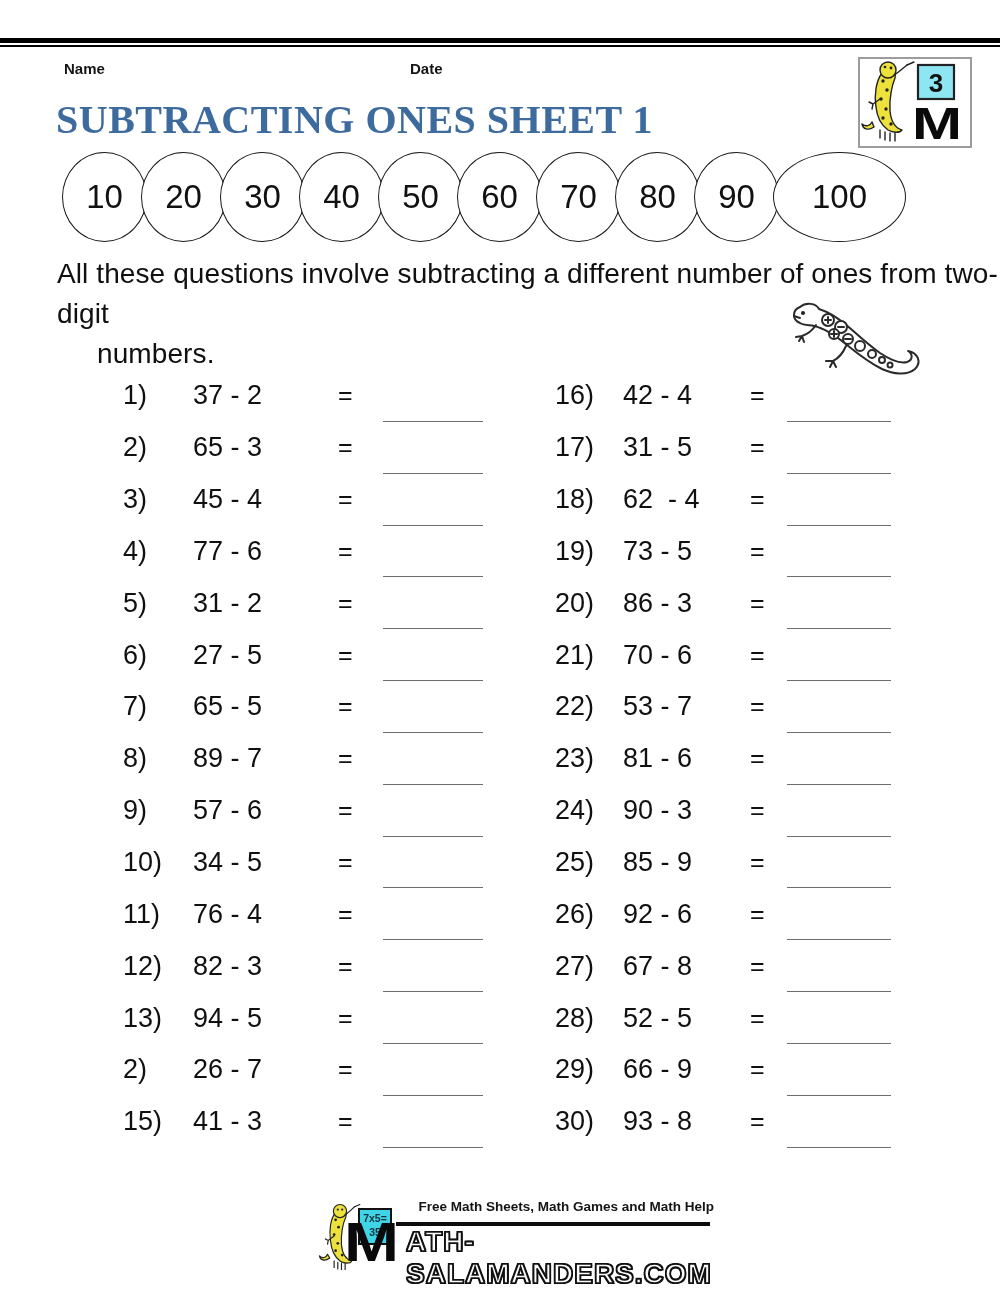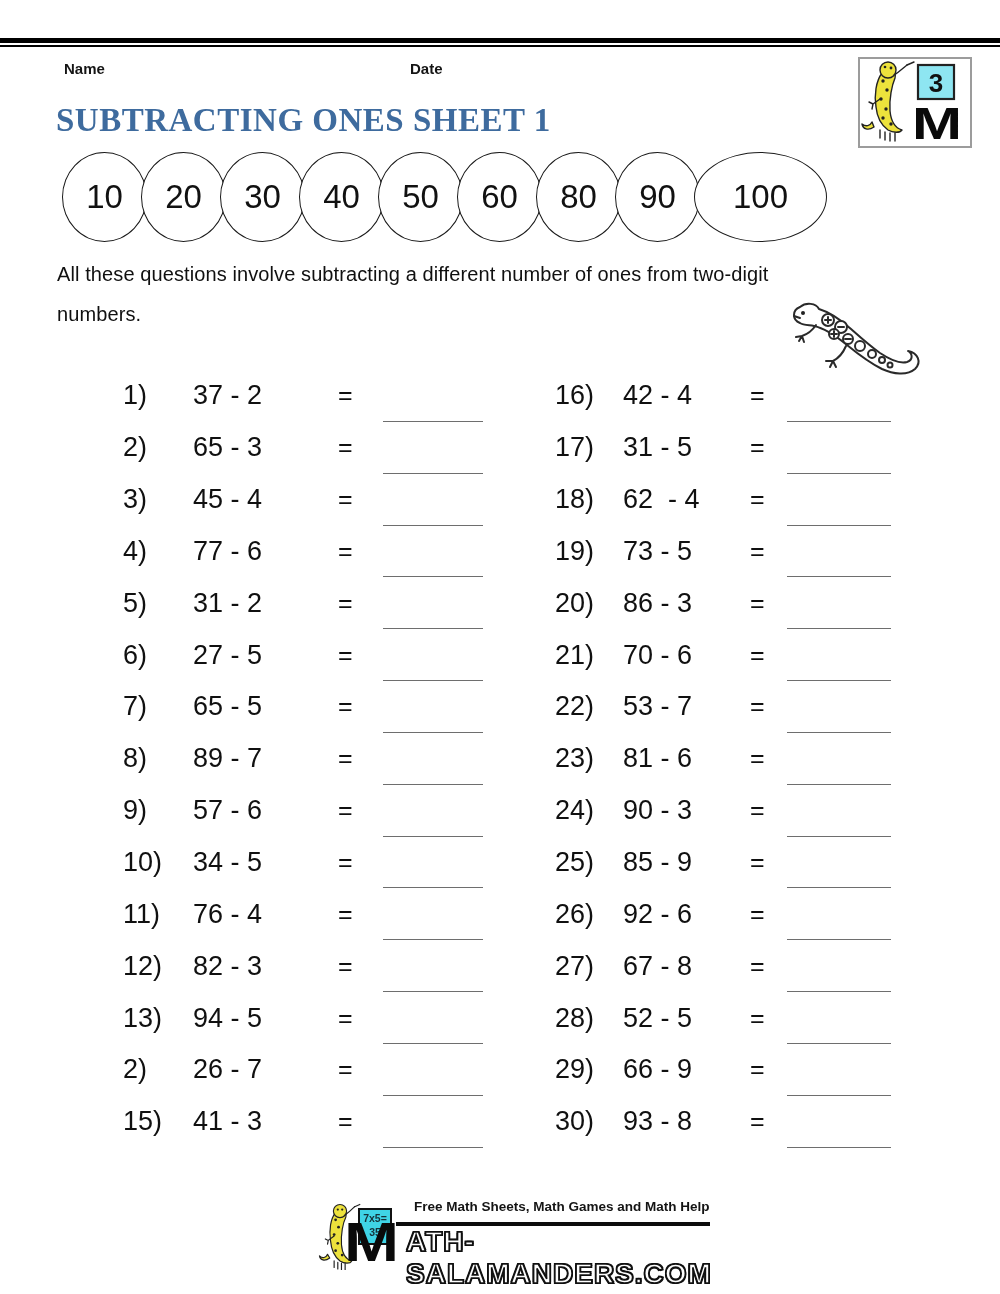--- a/index.html
+++ b/index.html
@@ -12,29 +12,29 @@
   
   .rule-thick{position:absolute;left:0;top:38px;width:1000px;height:5px;background:#000;}
   .rule-thin{position:absolute;left:0;top:45px;width:1000px;height:2px;background:#000;}
 
   .name-label{position:absolute;left:64px;top:60px;font-size:15px;font-weight:600;color:#151515;}
   .date-label{position:absolute;left:410px;top:60px;font-size:15px;font-weight:600;color:#151515;}
 
   .logo-box{position:absolute;left:858px;top:57px;width:110px;height:87px;border:2px solid #9c9c9c;background:#fff;}
 
   .title{position:absolute;left:56px;top:102px;margin:0;font-family:"Liberation Serif",serif;
-    font-size:33px;line-height:36px;font-weight:600;color:#3e6b9e;letter-spacing:.5px;}
+    font-size:40px;line-height:36px;font-weight:600;color:#3e6b9e;letter-spacing:.5px;}
 
   .circles{position:absolute;left:62px;top:152px;display:flex;}
   .circle{box-sizing:border-box;width:85px;height:90px;border:1.6px solid #1a1a1a;border-radius:50%;
     background:#fff;display:flex;align-items:center;justify-content:center;font-size:33px;color:#111;margin-left:-6px;}
   .circle:first-child{margin-left:0;}
   .circle.wide{width:133px;}
 
-  .instruction{position:absolute;left:57px;top:254px;margin:0;font-size:20px;line-height:40px;letter-spacing:.1px;color:#101010;}
+  .instruction{position:absolute;left:57px;top:254px;margin:0;font-size:28px;line-height:40px;letter-spacing:.1px;color:#101010;}
 
   .gecko{position:absolute;left:786px;top:296px;}
 
   .col{position:absolute;top:370px;}
   .col-left{left:123px;width:365px;}
   .col-right{left:555px;width:340px;}
   .prow{position:relative;height:51.85px;display:flex;align-items:center;font-size:27px;color:#101010;}
   .pnum{width:70px;}          .col-right .pnum{width:68px;}
   .pexpr{width:145px;white-space:pre;} .col-right .pexpr{width:127px;}
   .peq{width:45px;font-size:25px;}     .col-right .peq{width:37px;}
@@ -42,21 +42,21 @@
   .col-left .pline{left:260px;width:100px;}
   .col-right .pline{left:232px;width:104px;}
 
   
   .footer{position:absolute;left:318px;top:1192px;width:400px;height:90px;}
   .f-sala{position:absolute;left:0;top:10px;}
   .f-board{position:absolute;left:40px;top:16px;width:34px;height:37px;background:#3fd4e6;border:2px solid #111;
     box-sizing:border-box;color:#16323a;font-size:10.5px;font-weight:bold;text-align:center;line-height:1.3;padding-top:2px;}
   .f-m{position:absolute;left:26px;top:22px;font-size:56px;line-height:1;font-weight:bold;color:#0a0a0a;
     transform:scaleX(1.18);transform-origin:0 0;}
-  .f-tagline{position:absolute;left:96px;top:7px;width:300px;text-align:left;font-size:13.5px;font-weight:bold;color:#141414;}
+  .f-tagline{position:absolute;left:96px;top:7px;width:300px;text-align:right;font-size:13.5px;font-weight:bold;color:#141414;}
   .f-rule{position:absolute;left:78px;top:30px;width:314px;height:4px;background:#0d0d0d;}
   .f-site{position:absolute;left:88px;top:34px;font-size:28px;font-weight:bold;letter-spacing:1px;color:#fdfdfd;
     -webkit-text-stroke:1.6px #101010;
     text-shadow:1px 1px 0 #101010,-1px -1px 0 #101010,1px -1px 0 #101010,-1px 1px 0 #101010;}
 </style>
 </head>
 <body>
 
 <div class="page">
 
@@ -98,28 +98,29 @@
 
   <h1 class="title">SUBTRACTING ONES SHEET 1</h1>
 
   <div class="circles">
       <span class="circle">10</span>
       <span class="circle">20</span>
       <span class="circle">30</span>
       <span class="circle">40</span>
       <span class="circle">50</span>
       <span class="circle">60</span>
+      <span class="circle">70</span>
       <span class="circle">80</span>
       <span class="circle">90</span>
       <span class="circle wide">100</span>
     </div>
 
   <p class="instruction">
     <span style="display:block;">All these questions involve subtracting a different number of ones from two-digit</span>
-    <span style="display:block;">numbers.</span>
+    <span style="display:block;margin-left:40px;">numbers.</span>
   </p>
 
   <svg class="gecko" width="136" height="90" viewBox="0 0 136 90">
     <g fill="#fff" stroke="#2a2a2a" stroke-width="2" stroke-linecap="round" stroke-linejoin="round">
       <path d="M14,27 C6,24 6,14 14,11 C20,6 30,7 33,13 C43,16 55,24 65,33 C74,41 84,50 94,57 C103,63 114,68 121,66 C127,64 127,58 122,55 C132,57 136,66 129,73 C121,80 107,78 96,73 C84,67 72,58 61,49 C50,40 38,32 28,30 C22,29 17,29 14,27 Z"></path>
       <path d="M30,29 C26,35 22,38 16,40 M16,40 l-6,1 M16,40 l-3,5 M16,40 l2,6" fill="none"></path>
       <path d="M60,50 C57,57 53,62 47,65 M47,65 l-7,0 M47,65 l-3,6 M47,65 l3,6" fill="none"></path>
       <circle cx="17" cy="17" r="2" fill="#222" stroke="none"></circle>
       <path d="M8,20 L14,22" fill="none"></path>
       <circle cx="42" cy="24" r="6"></circle>

